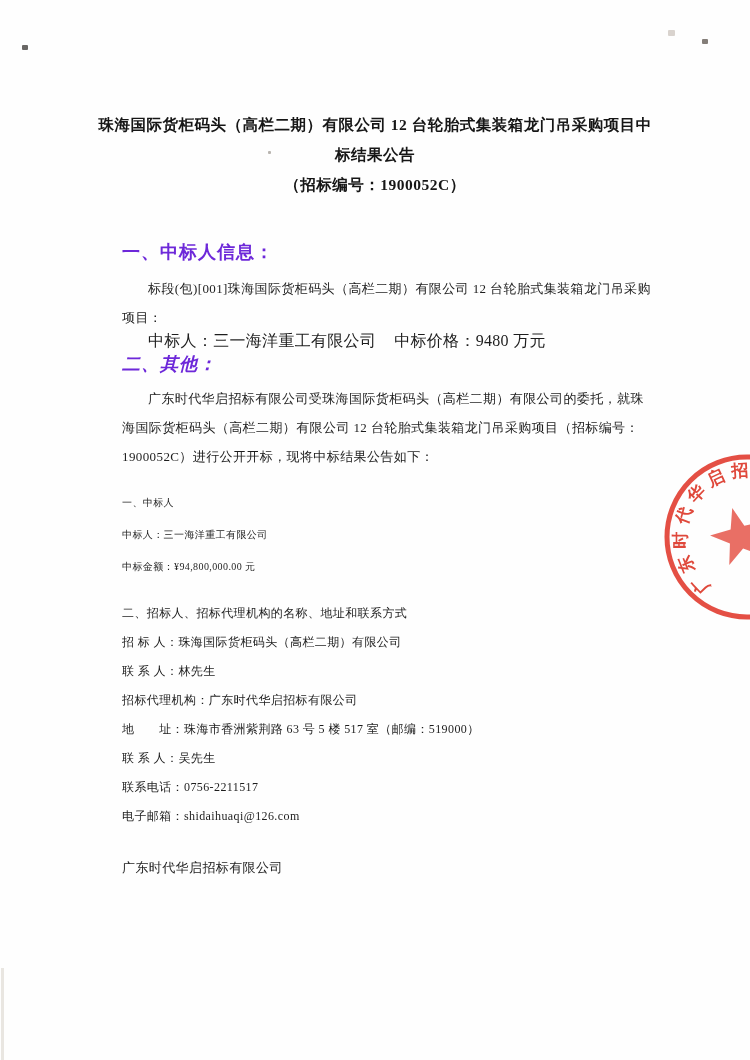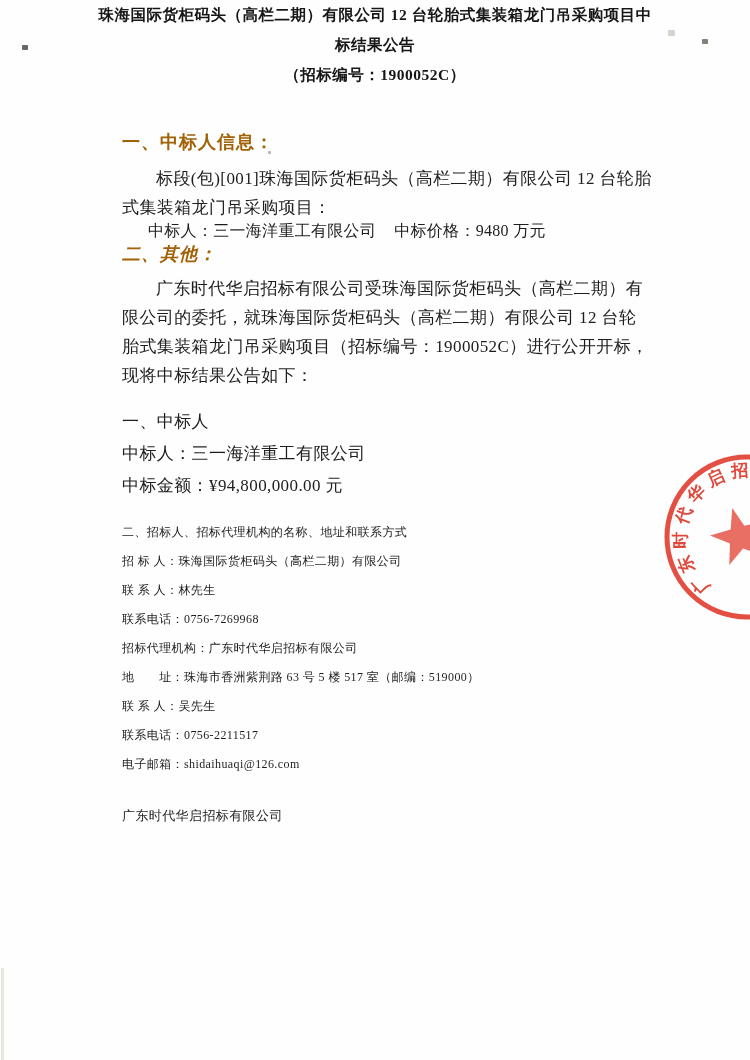--- a/index.html
+++ b/index.html
@@ -5,43 +5,44 @@
   html,body{margin:0;padding:0;background:#ffffff;}
   .page{
     position:relative;
     width:750px;height:1060px;
     background:#fefefe;
     overflow:hidden;
     font-family:"Liberation Serif","DejaVu Serif",serif;
     color:#1d1d1d;
   }
   .title-block{
+    padding-top:110px;
     width:560px;margin:0 auto;
     text-align:center;
     font-size:15.5px;font-weight:bold;
     line-height:30px;color:#161616;
     letter-spacing:0.5px;
   }
   .content{margin-left:122px;width:530px;}
   .h1{
-    font-size:18px;font-weight:bold;color:#a16207;
+    font-size:18px;font-weight:bold;color:#6d28d9;
     line-height:24px;margin-top:40px;letter-spacing:1px;
   }
   .h1.second{margin-top:2px;font-style:italic;}
   .para{
-    font-size:17px;line-height:29px;margin:8px 0 0 0;
+    font-size:13px;line-height:29px;margin:8px 0 0 0;
     text-indent:2em;letter-spacing:0.4px;
   }
   .para.first{margin-top:10px;}
   .win-line{
     font-size:16px;line-height:18px;margin-top:0;
     padding-left:26px;letter-spacing:0.3px;
   }
   .gap-mid{display:inline-block;width:18px;}
-  .result{margin-top:16px;font-size:17px;line-height:32px;letter-spacing:0.4px;}
+  .result{margin-top:16px;font-size:10px;line-height:32px;letter-spacing:0.4px;}
   .contacts{margin-top:16px;font-size:12px;line-height:29px;letter-spacing:0.4px;}
   .footer-line{margin-top:24px;font-size:13px;line-height:26px;letter-spacing:0.4px;}
   
   .stamp{position:absolute;left:650px;top:430px;overflow:visible;}
   .seal-ring{fill:none;stroke:#e0372a;stroke-width:5;opacity:0.88;}
   .seal-star{fill:#e0372a;opacity:0.72;}
   .seal-text{
     font-family:"Liberation Serif","DejaVu Serif",serif;
     font-size:17px;letter-spacing:6px;fill:#dc3526;opacity:0.9;font-weight:bold;
   }
@@ -76,21 +77,20 @@
     <div class="result">
       <div>一、中标人</div>
       <div>中标人：三一海洋重工有限公司</div>
       <div>中标金额：¥94,800,000.00 元</div>
     </div>
 
     <div class="contacts">
       <div>二、招标人、招标代理机构的名称、地址和联系方式</div>
       <div><span>招 标 人：</span><span>珠海国际货柜码头（高栏二期）有限公司</span></div>
       <div><span>联 系 人：</span><span>林先生</span></div>
-      <div><span>联系电话：</span><span>0756-7269968</span></div>
       <div><span>招标代理机构：</span><span>广东时代华启招标有限公司</span></div>
       <div><span>地　　址：</span><span>珠海市香洲紫荆路 63 号 5 楼 517 室（邮编：519000）</span></div>
       <div><span>联 系 人：</span><span>吴先生</span></div>
       <div><span>联系电话：</span><span>0756-2211517</span></div>
       <div><span>电子邮箱：</span><span>shidaihuaqi@126.com</span></div>
     </div>
 
     <div class="footer-line">广东时代华启招标有限公司</div>
   </div>
 

